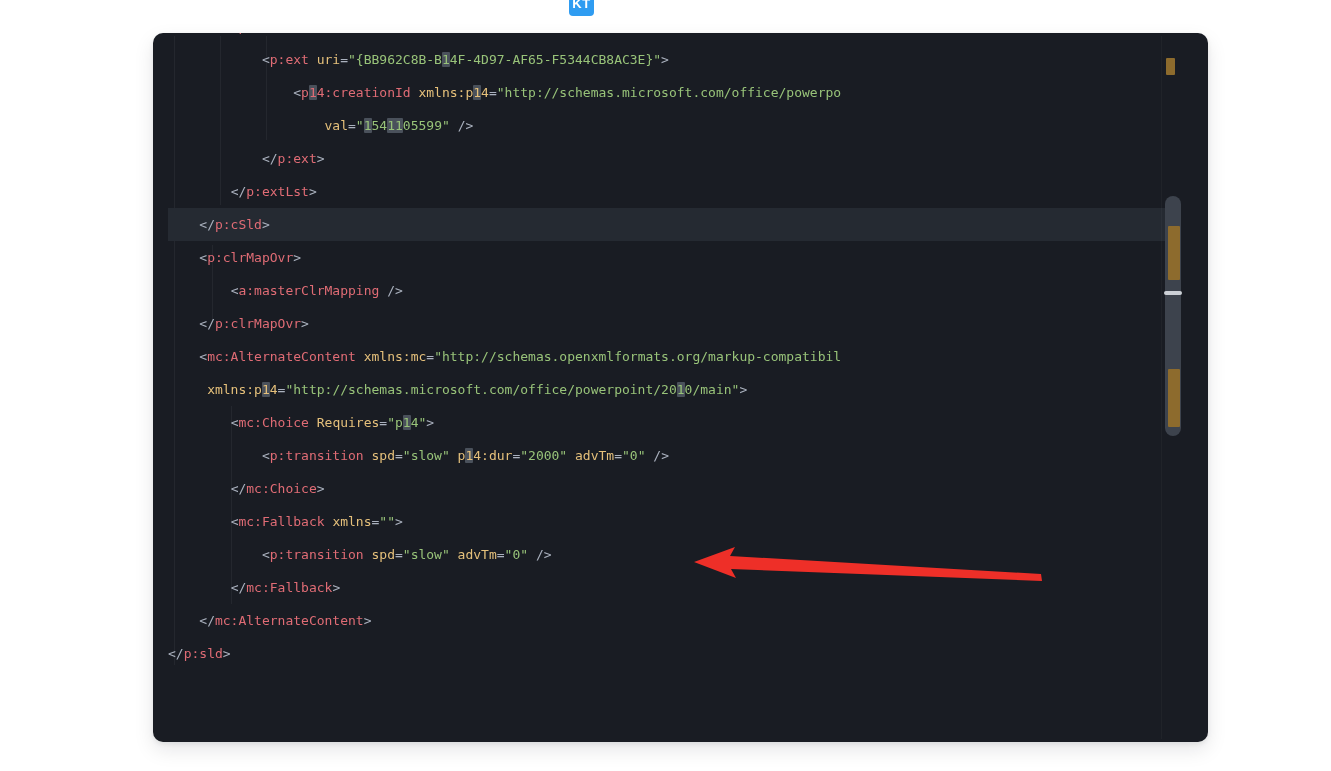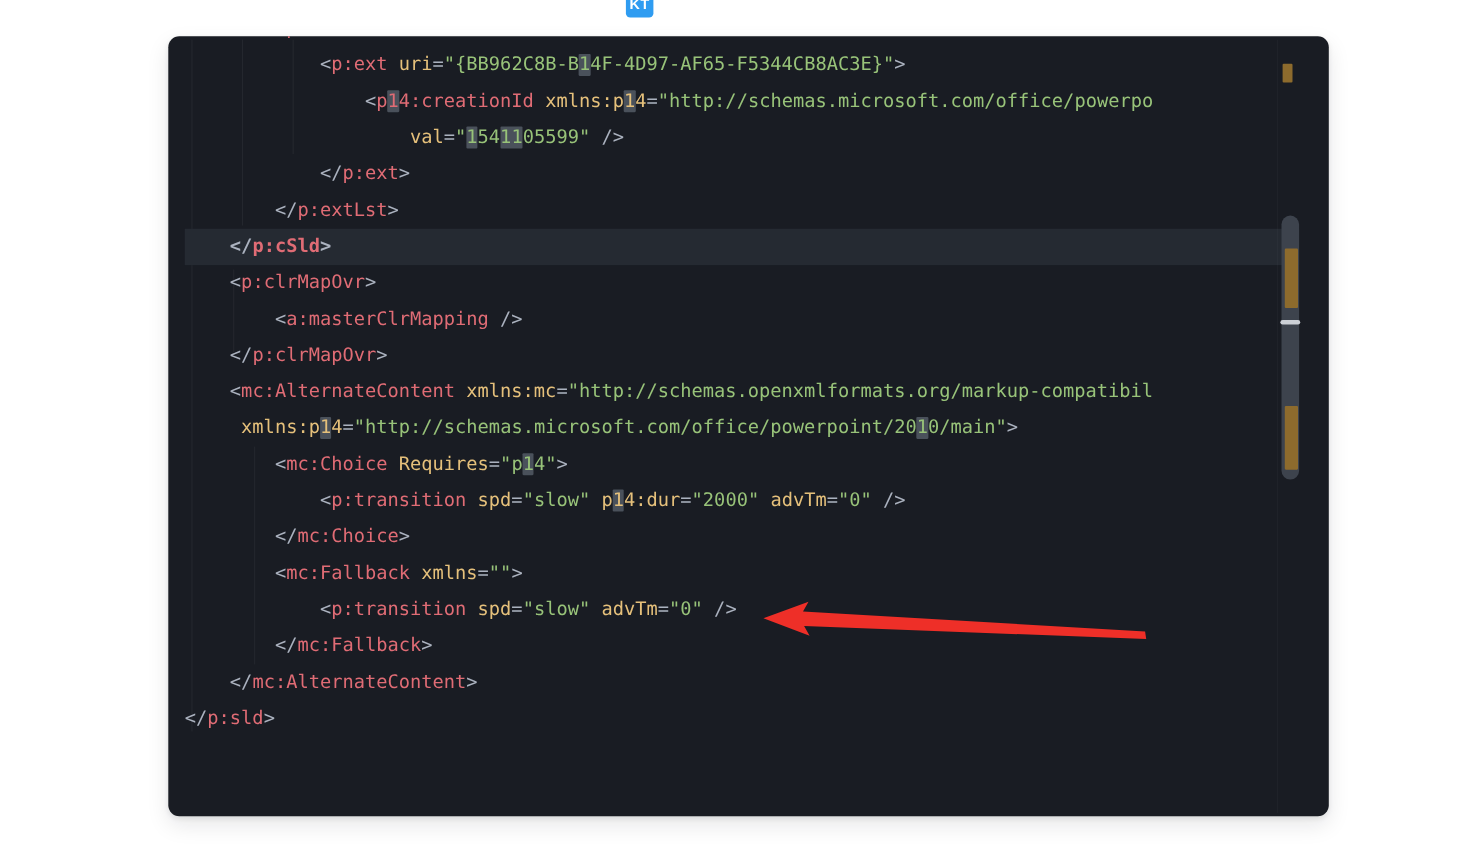--- a/index.html
+++ b/index.html
@@ -21,24 +21,24 @@
 
   
   .panel{
     position:absolute;left:125px;top:33px;width:1055px;height:709px;
     background:var(--bg,#191c23);border-radius:10px;overflow:hidden;
     box-shadow:0 8px 20px rgba(15,20,30,.10),0 2px 5px rgba(15,20,30,.08);
   }
 
   .code{
     position:absolute;left:15px;top:-23px;right:27px;
-    font-size:17px;line-height:33px;white-space:pre;
+    font-size:13px;line-height:33px;white-space:pre;
   }
   .line{height:33px;white-space:pre;}
-  .line.current{background:var(--current_line,#252a32);font-weight:bold;}
+  .line.current{background:var(--current_line,#252a32);}
 
   .tk-p{color:var(--punct,#abb2bf);}
   .tk-t{color:var(--tag,#e06c75);}
   .tk-a{color:var(--attr,#e5c07b);}
   .tk-g{color:var(--string,#98c379);}
   .tk-u{color:var(--url,#98c379);text-underline-offset:4px;text-decoration-thickness:1.5px;}
   .tk-w{color:var(--punct,#abb2bf);}
   .hl{background:var(--hl_bg,#495059);border-radius:1px;}
 
   .guide{position:absolute;width:1px;background:var(--guide,rgba(255,255,255,0.05));}

